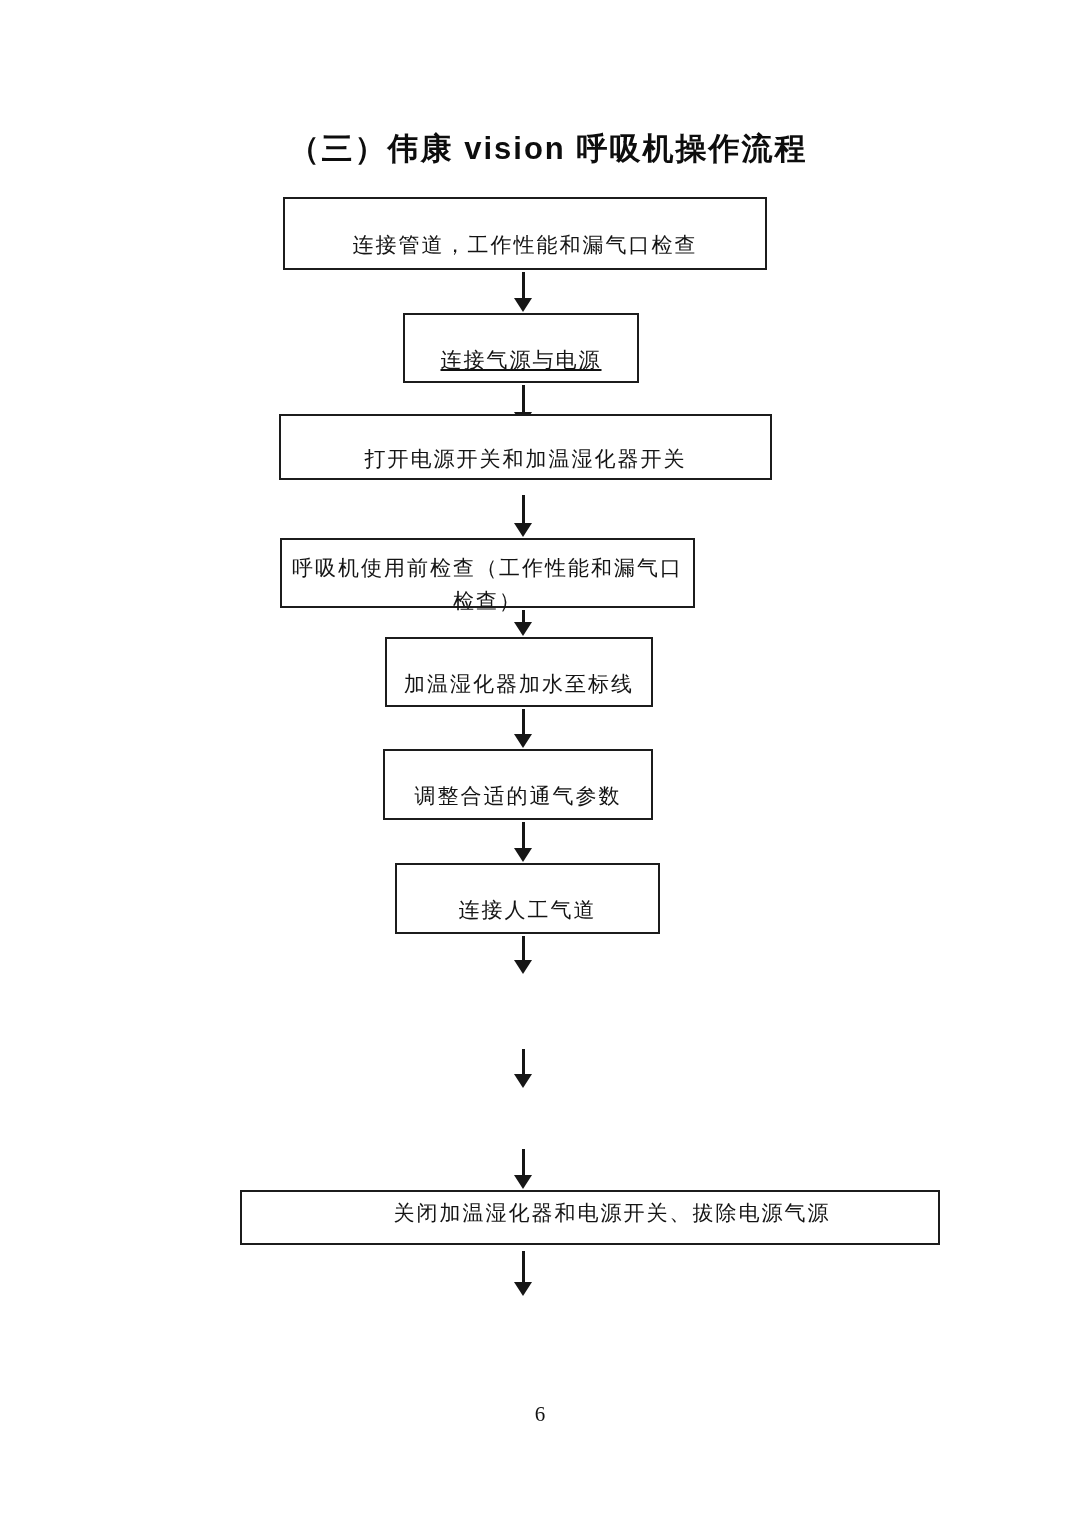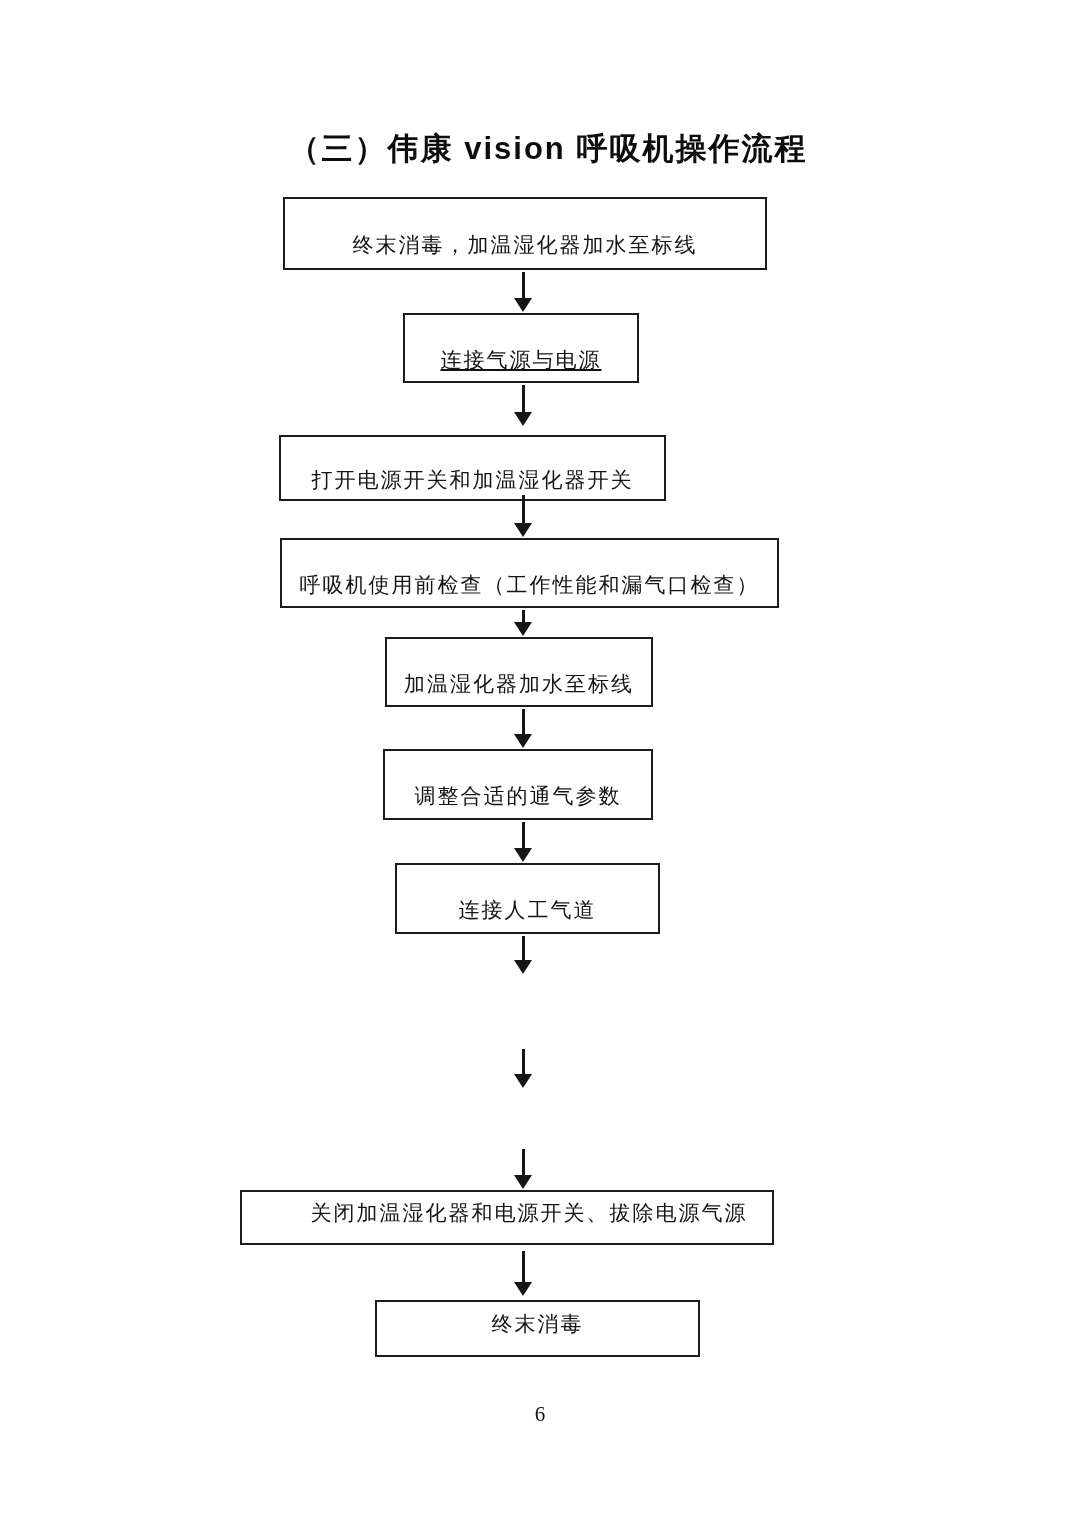--- a/index.html
+++ b/index.html
@@ -46,28 +46,28 @@
     line-height: 33px;
     text-align: center;
     white-space: pre-line;
     color: #141414;
   }
   .text-low  { padding-top: 24px; }
   .text-high { padding-bottom: 8px; }
 
   .b1  { left: 283px; top: 197px;  width: 484px; height: 73px; }
   .b2  { left: 403px; top: 313px;  width: 236px; height: 70px; text-decoration: underline; }
-  .b3  { left: 279px; top: 435px;  width: 387px; height: 66px; }
-  .b4  { left: 280px; top: 538px;  width: 499px; height: 70px; }
+  .b3  { left: 279px; top: 414px;  width: 493px; height: 66px; }
+  .b4  { left: 280px; top: 538px;  width: 415px; height: 70px; }
   .b5  { left: 385px; top: 637px;  width: 268px; height: 70px; }
   .b6  { left: 383px; top: 749px;  width: 270px; height: 71px; font-family: Liberation Serif, serif; }
   .b7  { left: 395px; top: 863px;  width: 265px; height: 71px; }
   .b8  { left: 232px; top: 975px;  width: 612px; height: 72px; }
   .b9  { left: 240px; top: 1089px; width: 618px; height: 58px; }
-  .b10 { left: 240px; top: 1190px; width: 534px; height: 55px; padding-left: 44px; }
+  .b10 { left: 240px; top: 1190px; width: 700px; height: 55px; padding-left: 44px; }
   .b11 { left: 375px; top: 1300px; width: 325px; height: 57px; }
 
   .arrow {
     position: absolute;
     left: 514px;
     width: 18px;
     display: flex;
     flex-direction: column;
     align-items: center;
   }
@@ -105,21 +105,21 @@
   }
 </style>
 </head>
 <body>
 
 <div class="page">
 
   <h1 class="title">（三）伟康 vision 呼吸机操作流程</h1>
 
   <div class="box b1 text-low">
-    <span class="label">终末消毒，加温湿化器加水至标线</span>
+    <span class="label">连接管道，工作性能和漏气口检查</span>
   </div>
 
   <div class="arrow a1">
     <span class="shaft"></span>
     <span class="head"></span>
   </div>
 
   <div class="box b2 text-low">
     <span class="label">连接气源与电源</span>
   </div>
@@ -188,19 +188,16 @@
 
   <div class="box b10 text-high">
     <span class="label">关闭加温湿化器和电源开关、拔除电源气源</span>
   </div>
 
   <div class="arrow a10">
     <span class="shaft"></span>
     <span class="head"></span>
   </div>
 
-  <div class="box b11 text-high">
-    <span class="label">终末消毒</span>
-  </div>
 
   <div class="page-number">6</div>
 
 </div>
 
 </body></html>

